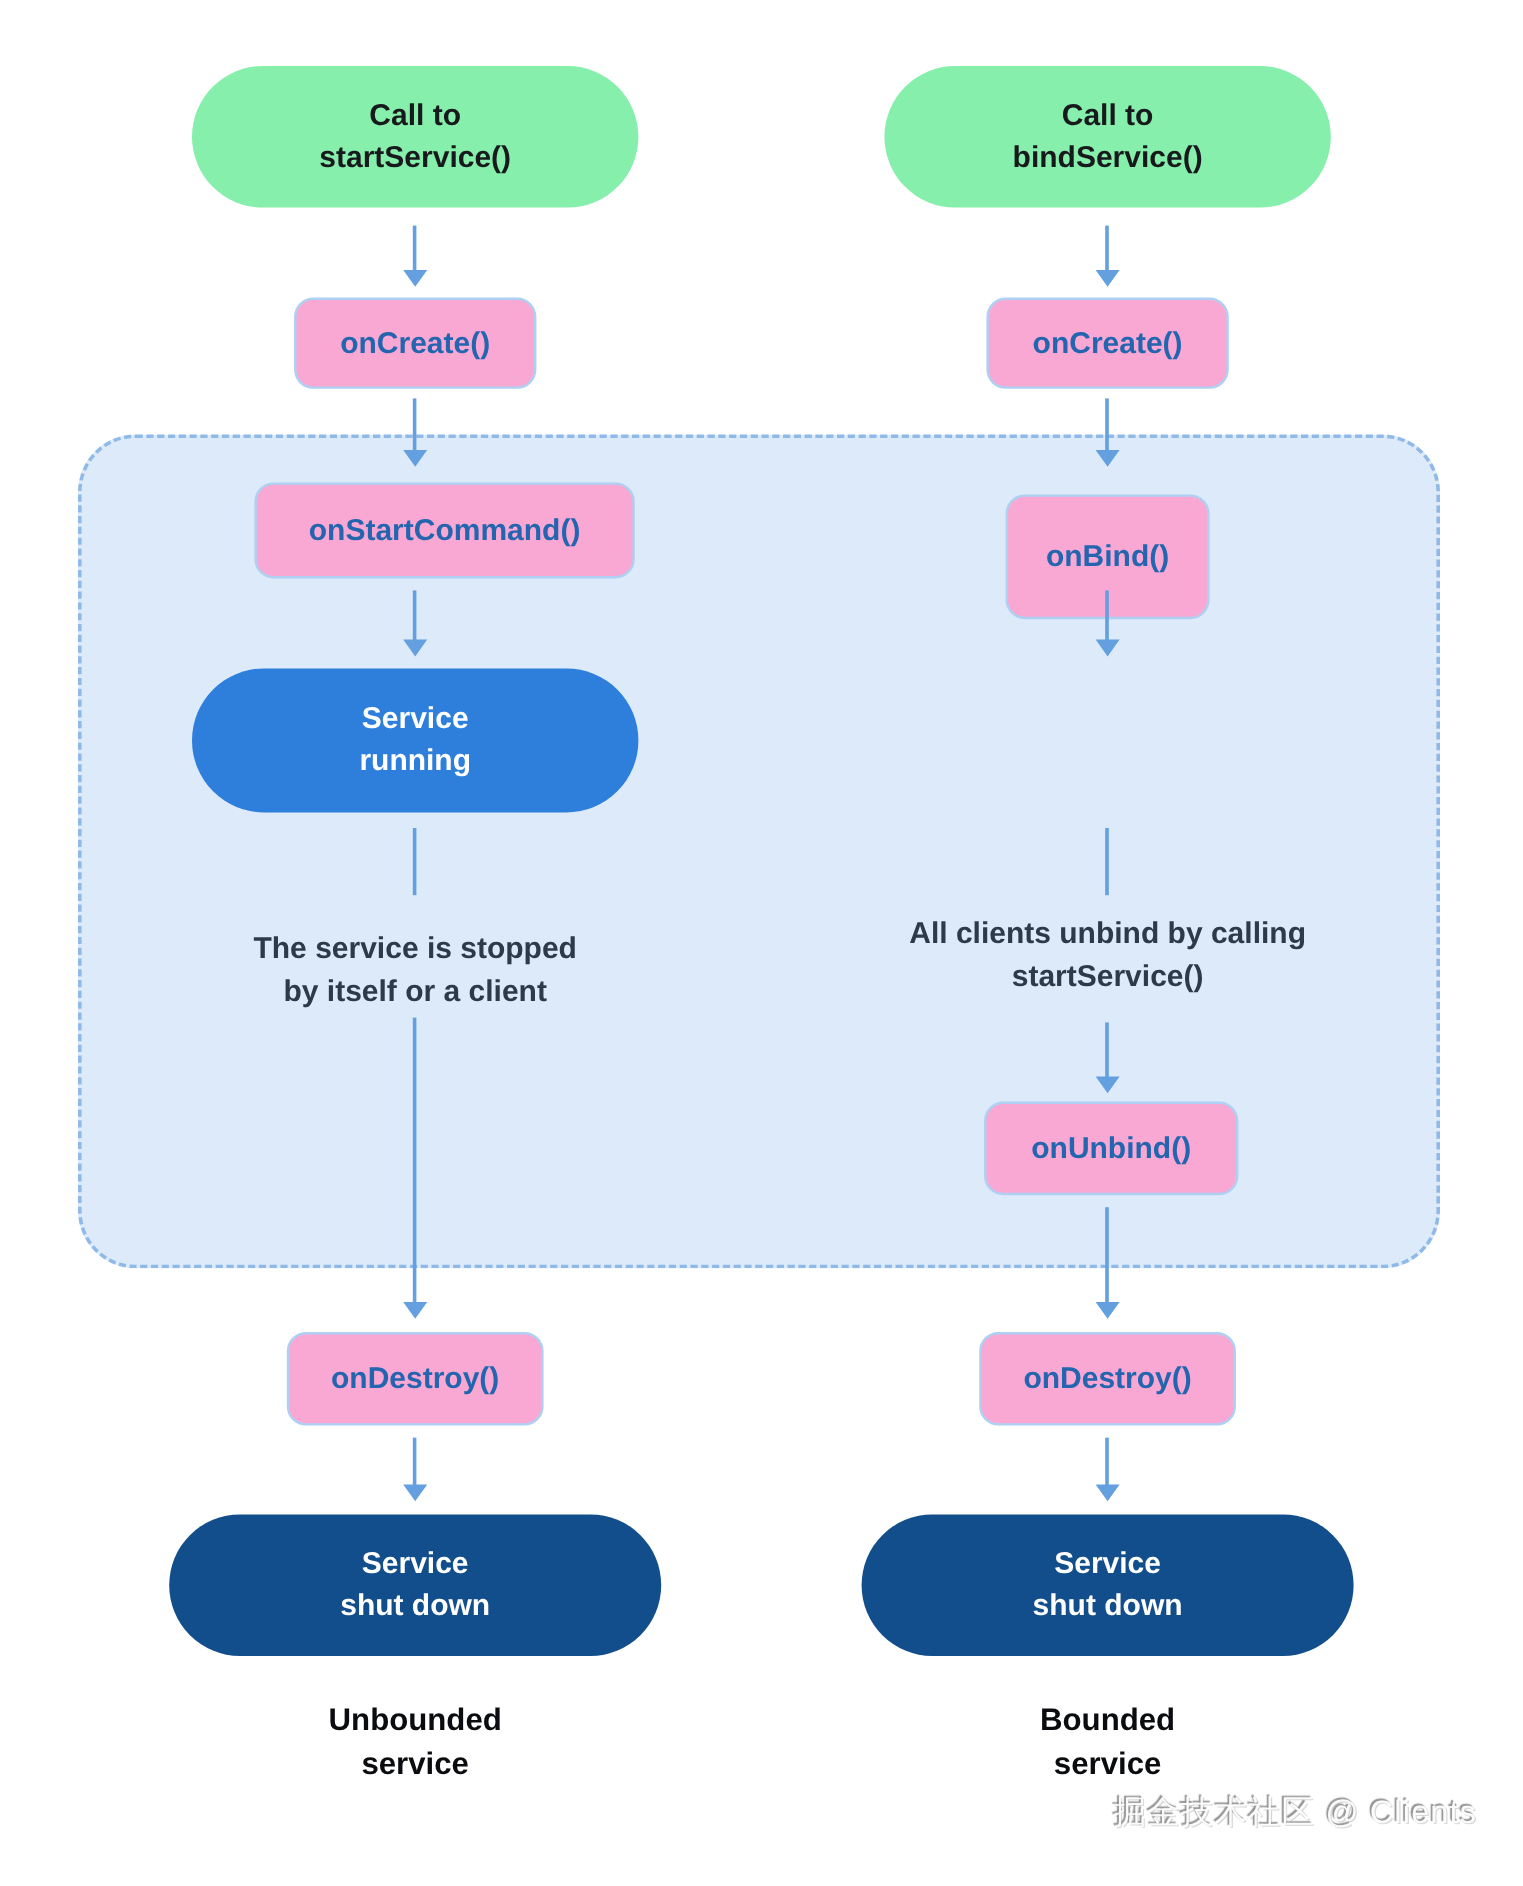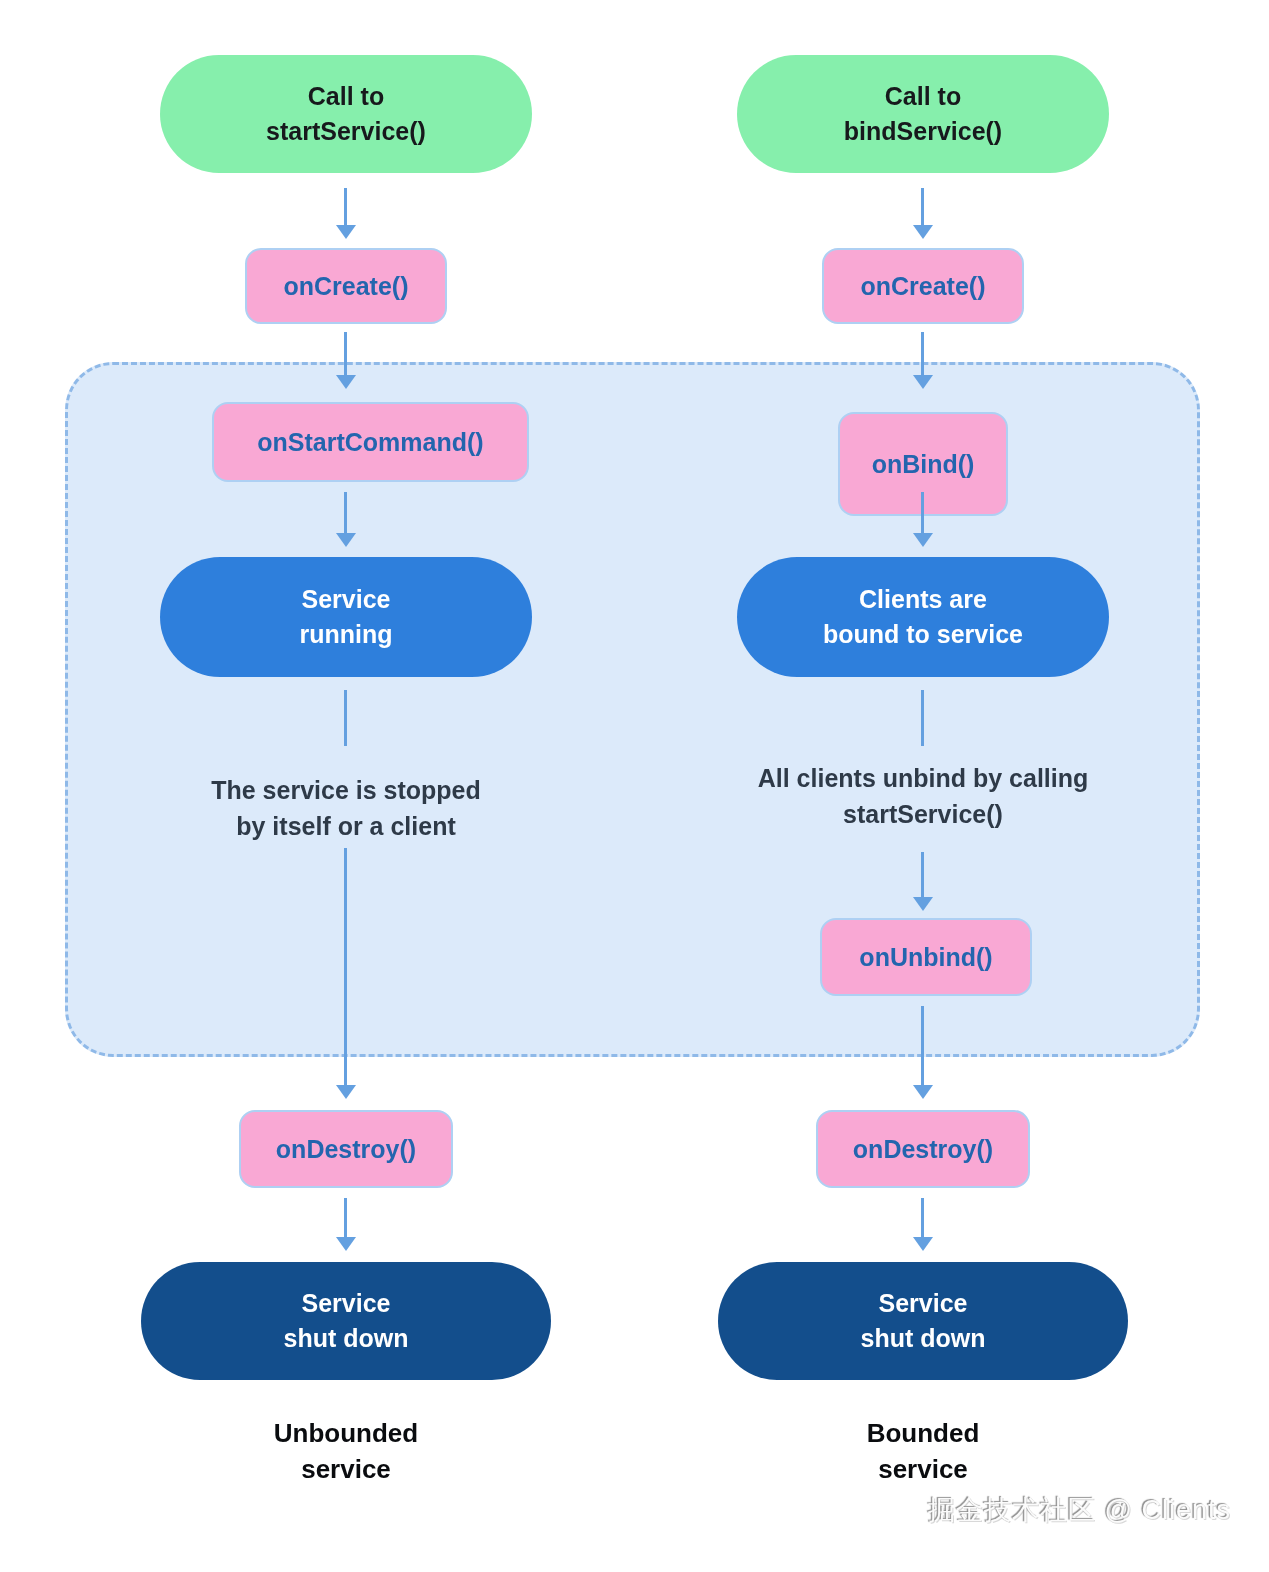--- a/index.html
+++ b/index.html
@@ -179,22 +179,20 @@
   <div class="conn head" style="left:921px; top:188px; height:38px;"></div>
 
   <div class="box" style="left:822px; top:248px; width:202px; height:76px;">onCreate()</div>
 
   <div class="conn head" style="left:921px; top:332px; height:44px;"></div>
 
   <div class="box" style="left:838px; top:412px; width:170px; height:104px;">onBind()</div>
 
   <div class="conn head" style="left:921px; top:492px; height:42px;"></div>
 
-  <div class="pill pill-blue" style="left:737px; top:557px; width:372px; height:120px;">Clients are
-bound to service</div>
 
   <div class="conn" style="left:921px; top:690px; height:56px;"></div>
 
   <div class="note-text" style="left:693px; top:760px;">All clients unbind by calling
 startService()</div>
 
   <div class="conn head" style="left:921px; top:852px; height:46px;"></div>
 
   <div class="box" style="left:820px; top:918px; width:212px; height:78px;">onUnbind()</div>
 

